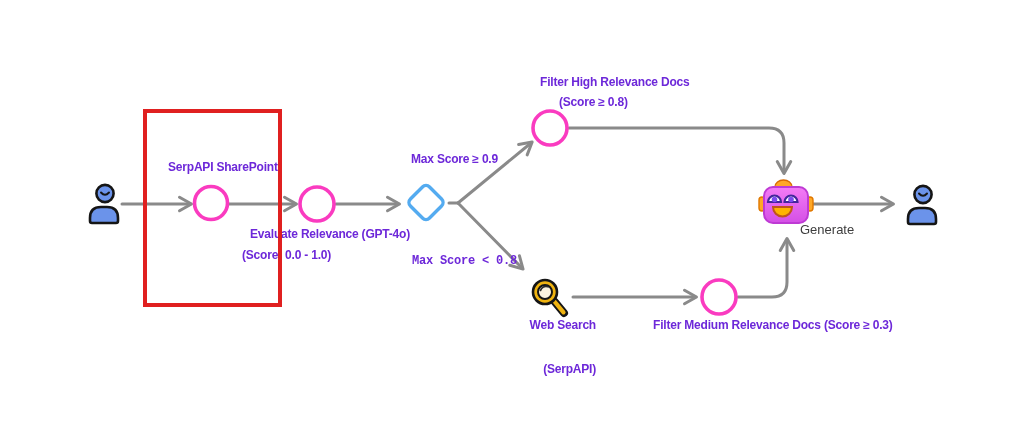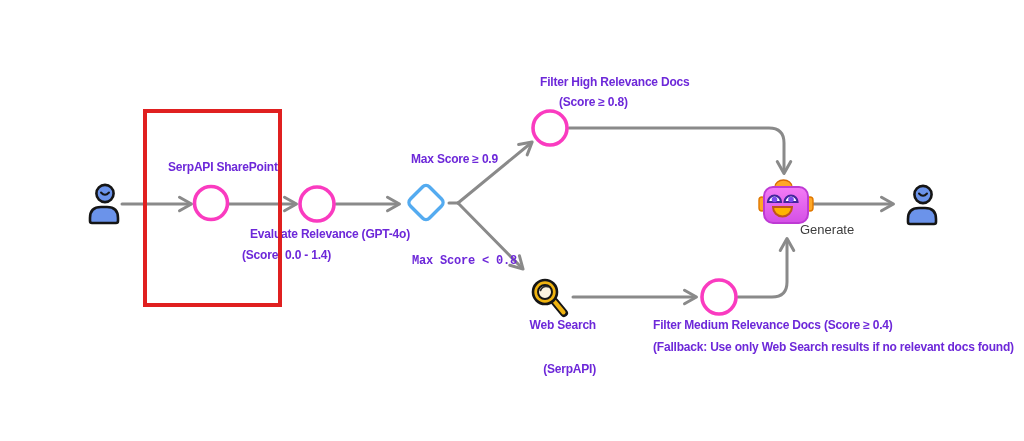--- a/index.html
+++ b/index.html
@@ -79,31 +79,30 @@
       <path d="M24.5,25 a6.5,6.5 0 0 1 13,0 z" fill="#ffffff" stroke="#43279B" stroke-width="2.2"></path>
       <circle cx="14.5" cy="22.5" r="2.8" fill="#7B4BF0"></circle>
       <circle cx="31" cy="22.5" r="2.8" fill="#7B4BF0"></circle>
       <path d="M13,30 a9.5,9.5 0 0 0 19,0 z" fill="#FFB300" stroke="#C0541C" stroke-width="2"></path>
     </g>
   </svg>
 
   <div class="label" style="left:168px;top:161px;">SerpAPI SharePoint</div>
 
   <div class="label" style="left:250px;top:228px;">Evaluate Relevance (GPT-4o)</div>
-  <div class="label" style="left:242px;top:249px;">(Score: 0.0 - 1.4)</div>
+  <div class="label" style="left:242px;top:249px;">(Score: 0.0 - 1.0)</div>
 
   <div class="label" style="left:411px;top:153px;">Max Score ≥ 0.9</div>
   <div class="label" style="left:412px;top:255px;font-family:Liberation Mono, monospace;">Max Score &lt; 0.8</div>
 
   <div class="label" style="left:540px;top:76px;">Filter High Relevance Docs</div>
   <div class="label" style="left:524px;top:96px;margin-left:35px;">(Score ≥ 0.8)</div>
 
   <div class="label centered" style="left:508px;top:319px;width:88px;">Web Search</div>
   <div class="label centered" style="left:508px;top:339px;width:88px;margin-top:24px;">(SerpAPI)</div>
 
-  <div class="label" style="left:653px;top:319px;">Filter Medium Relevance Docs (Score ≥ 0.4)</div>
-  <div class="label" style="left:653px;top:341px;">(Fallback: Use only Web Search results if no relevant docs found)</div>
+  <div class="label" style="left:653px;top:319px;">Filter Medium Relevance Docs (Score ≥ 0.3)</div>
 
   <div class="label regular" style="left:800px;top:223px;">Generate</div>
 
   <div class="highlight-box" style="left:143px;top:109px;width:139px;height:198px;"></div>
 
 </div>
 
 </body></html>

